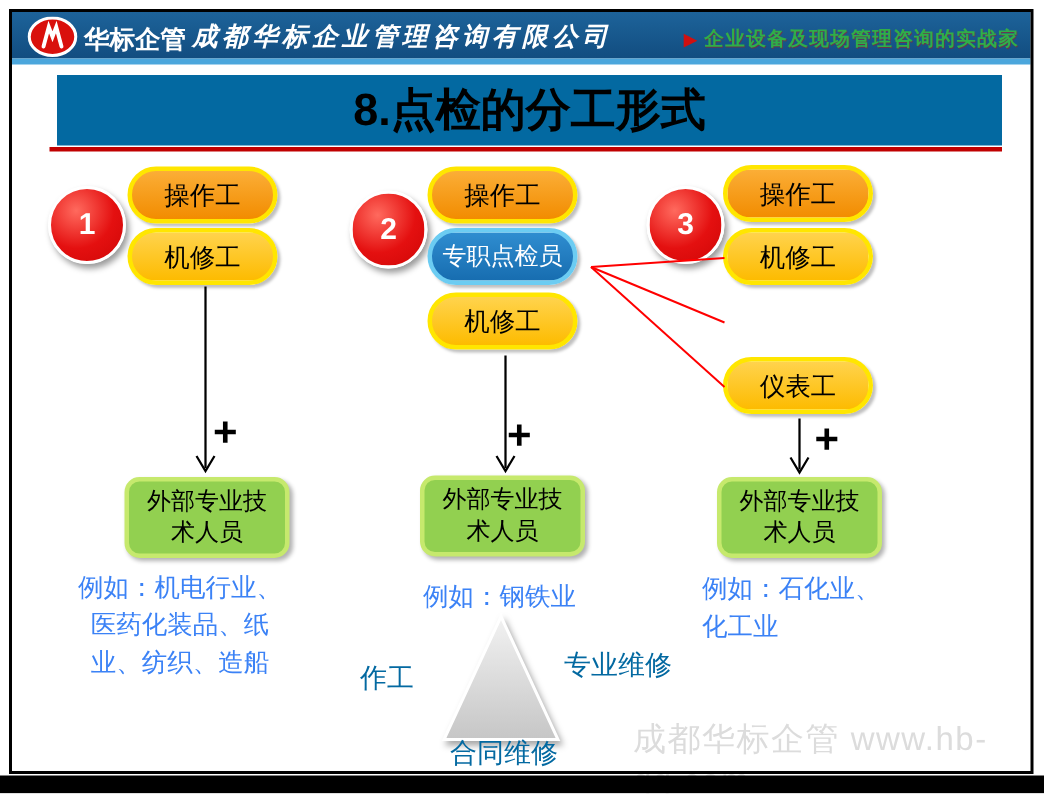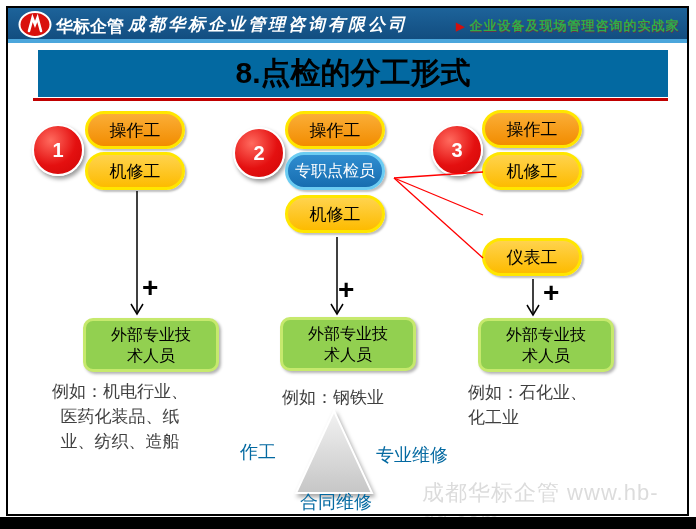--- a/index.html
+++ b/index.html
@@ -35,23 +35,23 @@
   .jbox{position:absolute;width:94px;height:32px;border:3px solid #FFE600;border-radius:19px;
         display:flex;align-items:center;justify-content:center;font-size:17px;color:#000;
         box-shadow:2px 2px 2px rgba(0,0,0,.25);}
   .jbox.orange{background:linear-gradient(#FBAE37,#F28C00);}
   .jbox.yellow{background:linear-gradient(#FFD34D,#FDBB00);}
   .jbox.blue{background:linear-gradient(#2F8DD0,#176DB0);border-color:#6CCCF2;color:#fff;font-size:16px;}
   
   .gbox{position:absolute;width:104px;min-height:44px;border:3px solid #C6E96D;border-radius:10px;
         background:#92D050;display:flex;align-items:center;justify-content:center;text-align:center;
         font-size:16px;line-height:21px;color:#000;box-shadow:2px 2px 3px rgba(0,0,0,.3);
-        padding:2px 13px;}
+        padding:2px 0;}
   .plus{position:absolute;font-size:28px;font-weight:bold;color:#000;line-height:1;}
-  .example{position:absolute;font-size:17px;color:#404040;line-height:25px;}
+  .example{position:absolute;font-size:17px;color:#3b82f6;line-height:25px;}
   .tri-label{position:absolute;font-size:18px;color:#0369a1;}
   .watermark{position:absolute;left:422px;top:478px;font-size:22px;color:#DCDCDC;letter-spacing:1px;}
   svg.overlay{position:absolute;overflow:visible;}
 </style>
 </head>
 <body>
 
 <div class="stage">
 
   <div class="header-bar"></div>
@@ -122,20 +122,20 @@
   <svg class="overlay" style="left:288px;top:407px;" width="92" height="92">
     <defs>
       <linearGradient id="triGrad" x1="0" y1="0" x2="0" y2="1">
         <stop offset="0" stop-color="#f2f2f2"></stop>
         <stop offset="1" stop-color="#c6c6c6"></stop>
       </linearGradient>
     </defs>
     <polygon points="46,4 84,86 8,86" fill="url(#triGrad)" stroke="#ffffff" stroke-width="2" style="filter:drop-shadow(2px 3px 2px rgba(0,0,0,0.35));"></polygon>
   </svg>
   <div class="tri-label" style="left:240px;top:440px;">作工</div>
-  <div class="tri-label" style="left:376px;top:443px;">专业维修</div>
+  <div class="tri-label" style="left:376px;top:431px;">专业维修</div>
   <div class="tri-label" style="left:300px;top:490px;">合同维修</div>
 
   <div class="watermark">成都华标企管 www.hb-qg.com</div>
 
   <div class="frame"></div>
   <div class="bottom-bar"></div>
 </div>
 
 </body></html>

